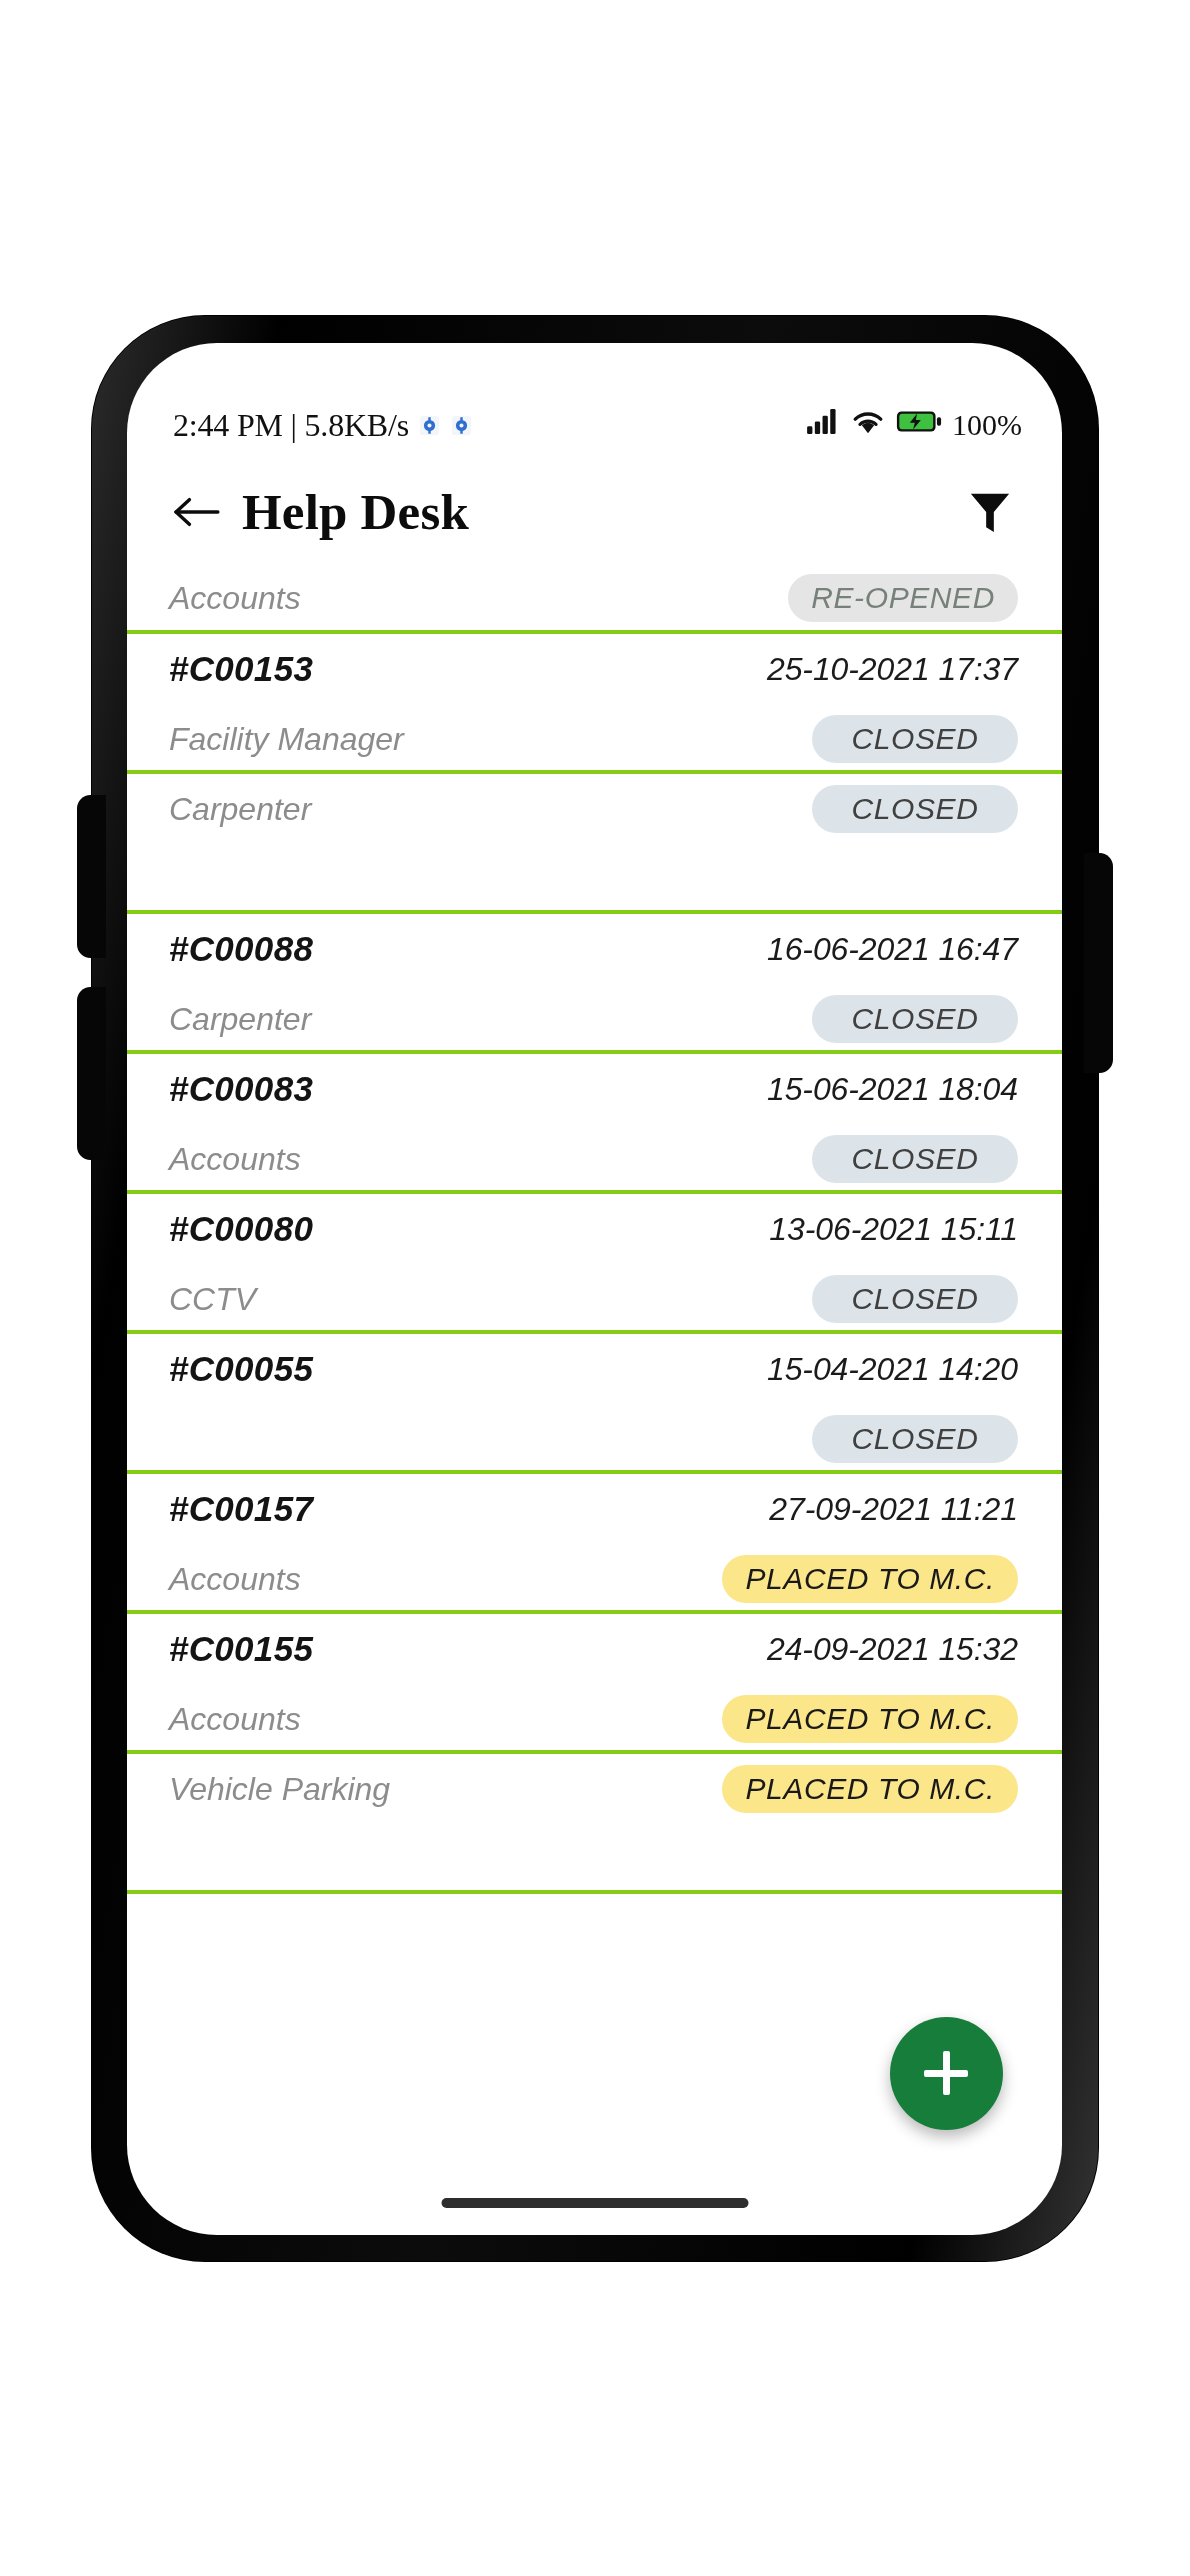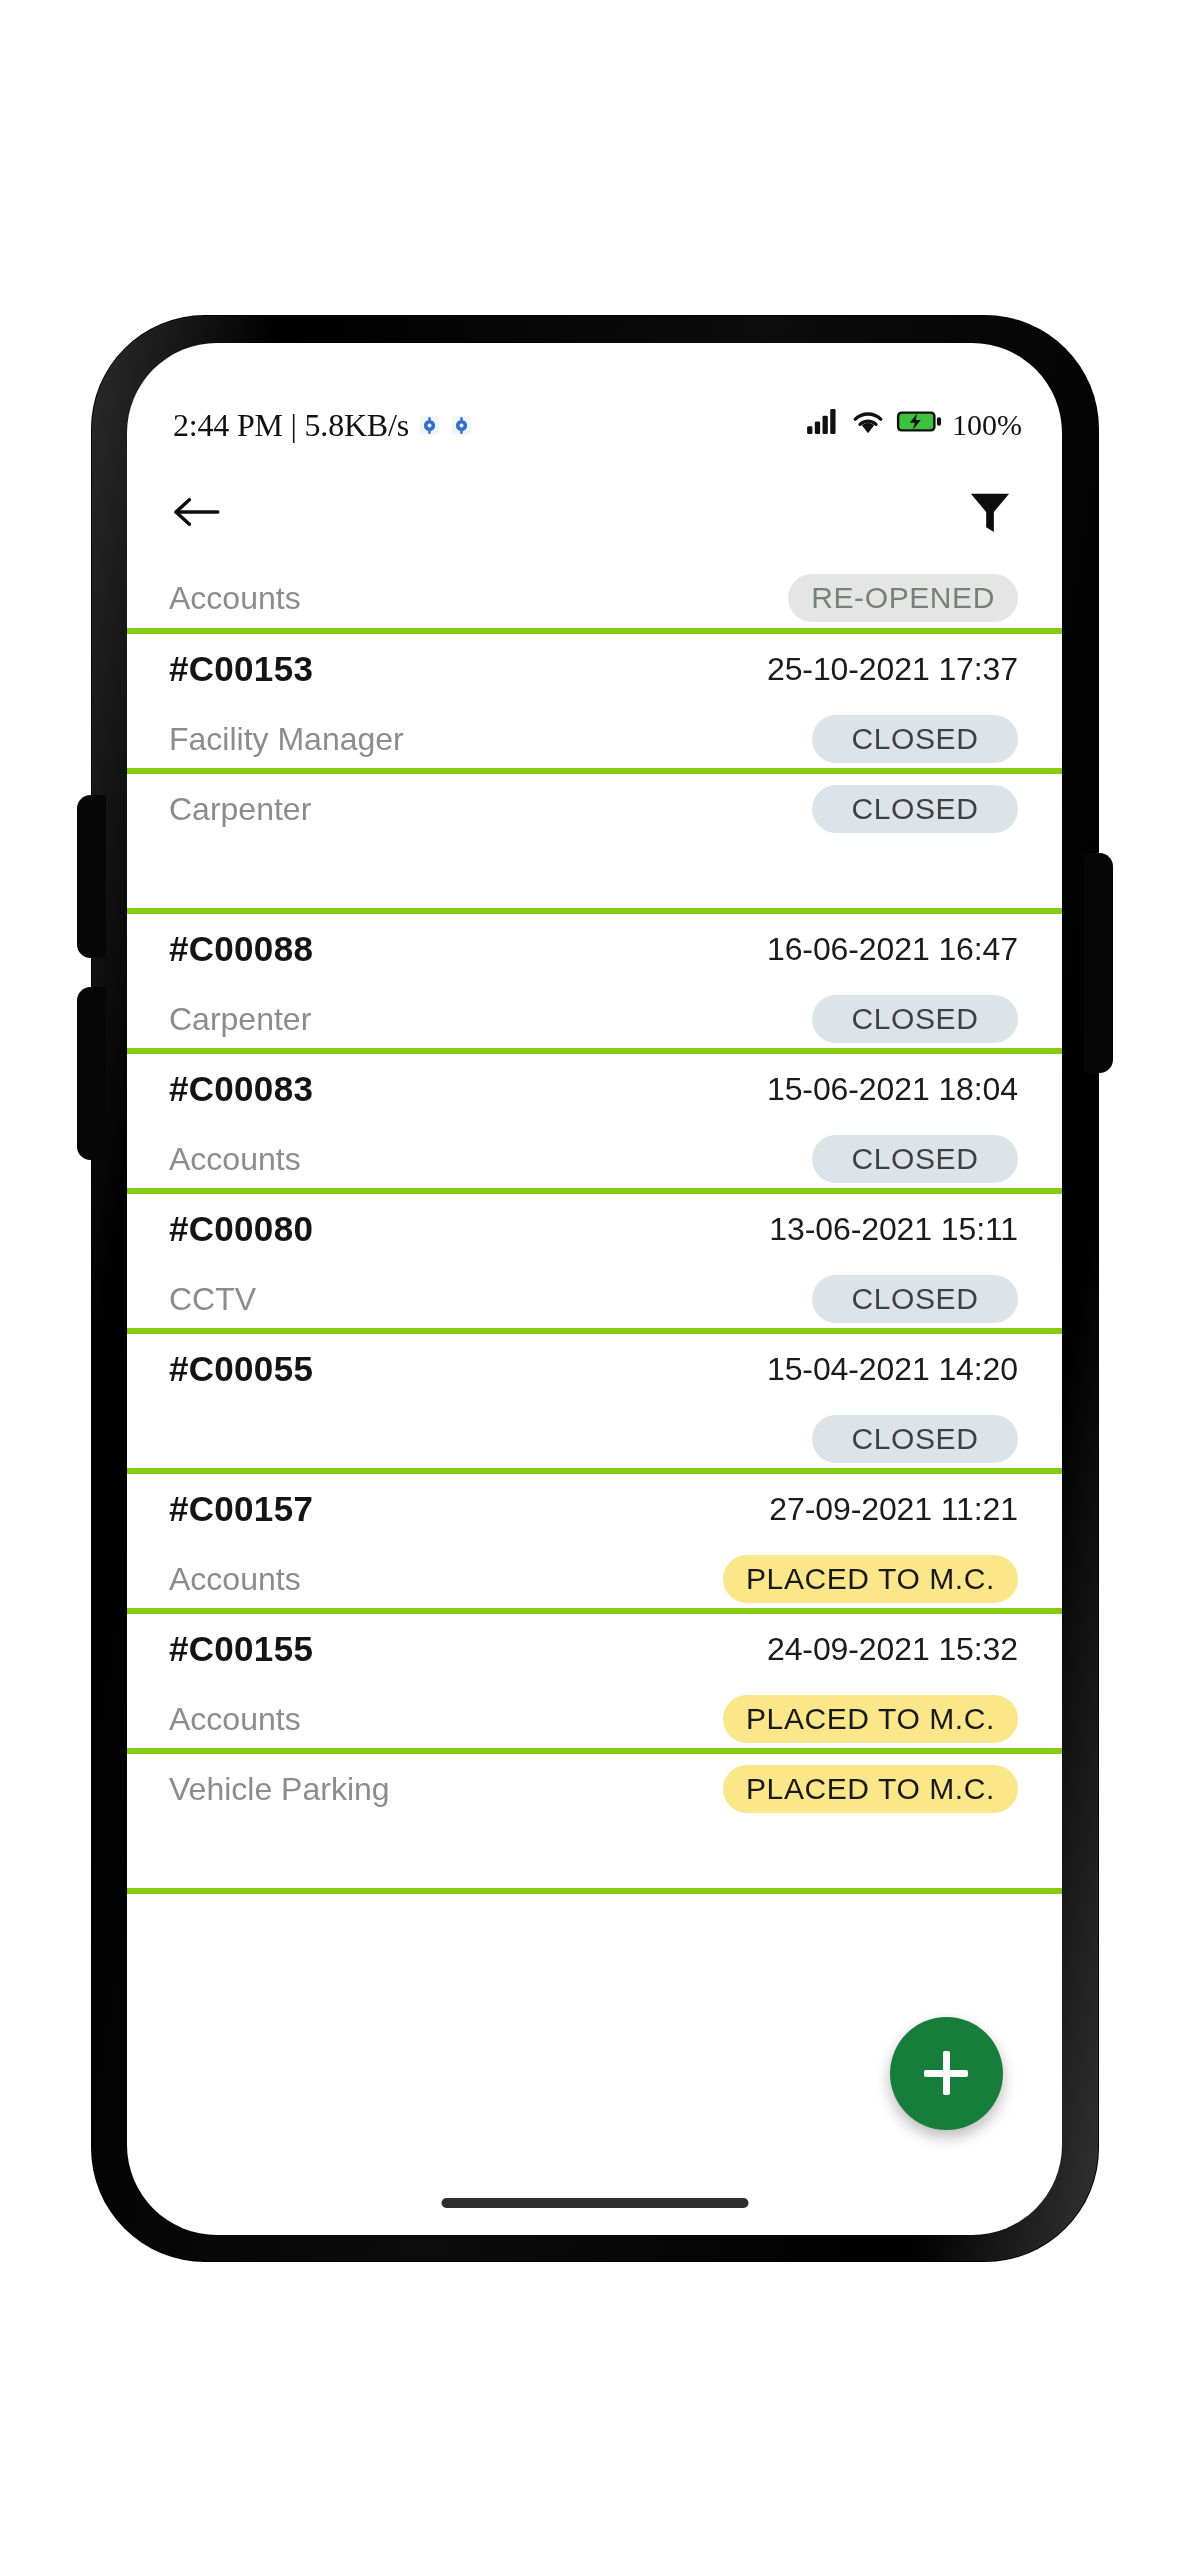--- a/index.html
+++ b/index.html
@@ -115,21 +115,22 @@
     position:absolute;
     left:0; top:220px;
     width:100%;
     bottom:0;
     overflow:hidden;
   }
   .row{
     position:relative;
     padding:0 44px 9px 42px;
     height:140px;
-    border-bottom:6px solid #84cc16;
+    border-bottom:4px solid #84cc16;
+    font-style:italic;
   }
   .row.partial{
     height:71px;
     padding-top:0;
   }
   .row-line{
     display:flex;
     align-items:center;
     justify-content:space-between;
     height:70px;
@@ -268,20 +269,21 @@
       </div>
     </div>
 
     <div class="appbar">
       <div class="back-btn">
         <svg width="48" height="38" viewBox="0 0 50 40">
           <path d="M4 20 L48 20" stroke="#0c0c0c" stroke-width="3.6" stroke-linecap="round"></path>
           <path d="M18 7 L4 20 L18 33" stroke="#0c0c0c" stroke-width="3.6" fill="none" stroke-linecap="round" stroke-linejoin="round"></path>
         </svg>
       </div>
+      <div class="appbar-title">Help Desk</div>
       <div class="appbar-spacer"></div>
       <div class="filter-btn">
         <svg width="44" height="46" viewBox="0 0 46 48">
           <path d="M3 5 H43 L27 24 V45 L19 40 V24 Z" fill="#0c0c0c"></path>
         </svg>
       </div>
     </div>
 
     <div class="list">
         <div class="row partial">

